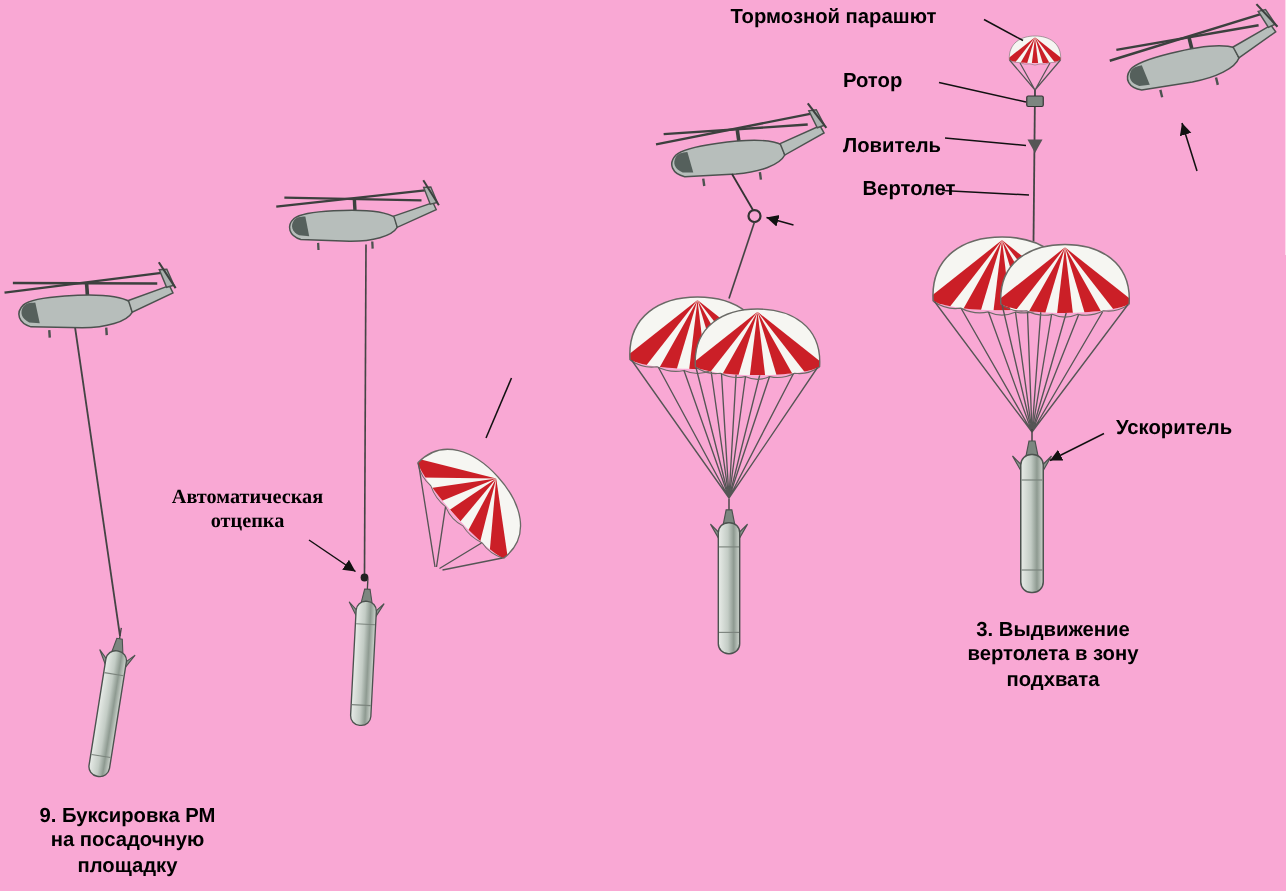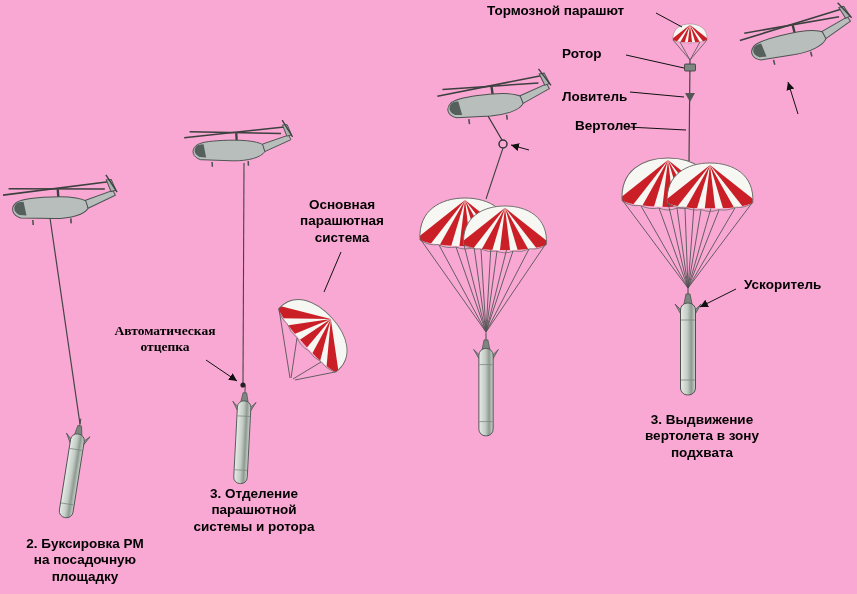--- a/index.html
+++ b/index.html
@@ -124,30 +124,24 @@
       <line x1="341" y1="252" x2="324" y2="292"></line>
       <line x1="206" y1="360" x2="237" y2="381" marker-end="url(#arr)"></line>
       <line x1="736" y1="289" x2="700" y2="307" marker-end="url(#arr)"></line>
     </g>
   </svg>
 
   <div class="lbl" style="left:487px;top:3px;">Тормозной парашют</div>
   <div class="lbl" style="left:562px;top:46px;">Ротор</div>
   <div class="lbl" style="left:562px;top:89px;">Ловитель</div>
   <div class="lbl" style="left:575px;top:118px;">Вертолет</div>
-  <div class="lbl caption" style="left:290px;top:197px;width:104px;">Основная
-парашютная
-система</div>
   <div class="lbl caption" style="left:98px;top:323px;width:134px;font-family:Liberation Serif, serif;">Автоматическая
 отцепка</div>
   <div class="lbl" style="left:744px;top:277px;">Ускоритель</div>
 
-  <div class="lbl caption" style="left:4px;top:536px;width:162px;">2. Буксировка РМ
+  <div class="lbl caption" style="left:4px;top:536px;width:162px;">9. Буксировка РМ
 на посадочную
 площадку</div>
-  <div class="lbl caption" style="left:175px;top:486px;width:158px;">3. Отделение
-парашютной
-системы и ротора</div>
   <div class="lbl caption" style="left:618px;top:412px;width:168px;">3. Выдвижение
 вертолета в зону
 подхвата</div>
 
 </div>
 
 </body></html>

